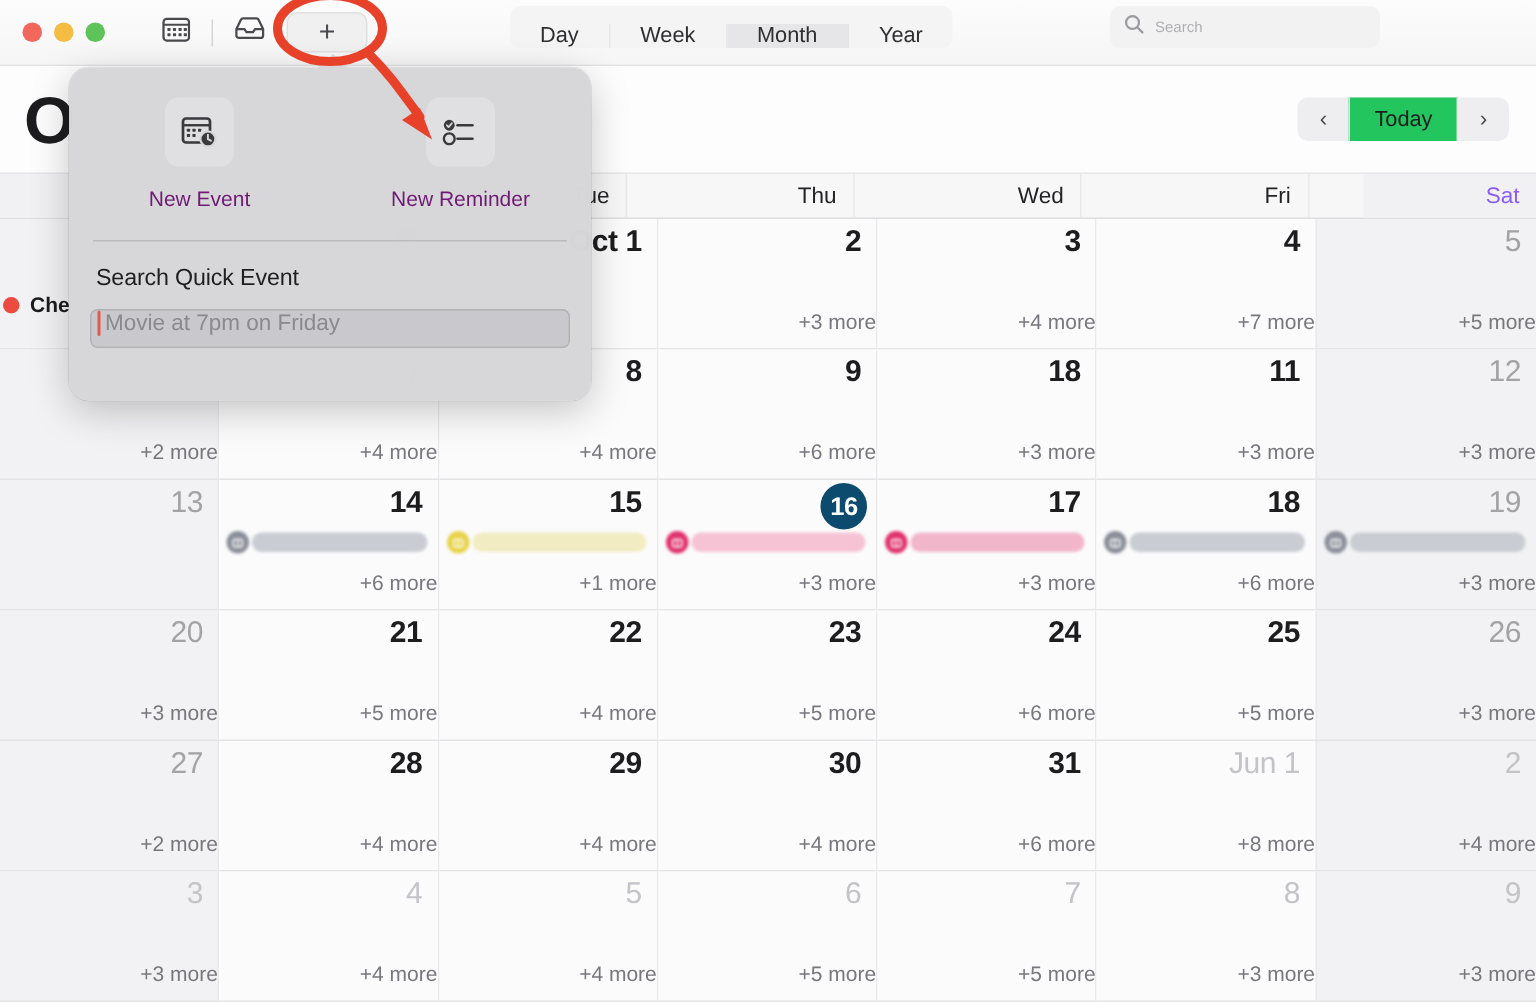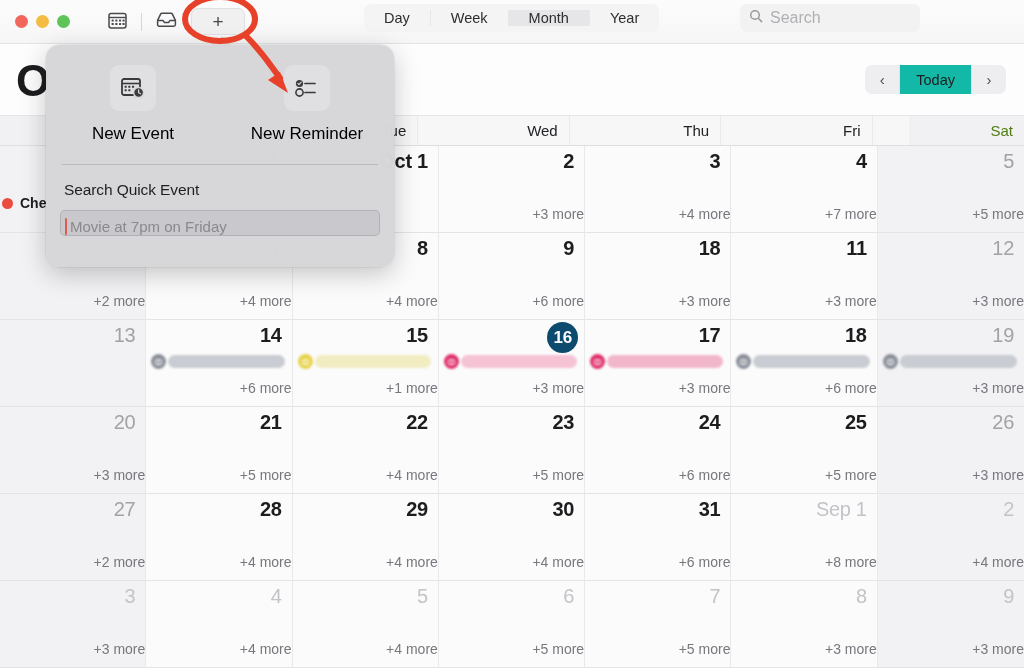--- a/index.html
+++ b/index.html
@@ -32,39 +32,39 @@
   .tb-sep { width: 1px; height: 18px; background: #d6d6d8; margin: 0 5px; }
   .plus-wrap { position: relative; margin-left: 6px; }
   .plus-btn {
     width: 54px; height: 27px; border-radius: 7px;
     background: #f0f0f1; border: 1px solid #e0e0e2;
     display: flex; align-items: center; justify-content: center;
     color: #4a4a4e; font-size: 19px; line-height: 1;
   }
 
   .seg {
-    position: absolute; left: 364px; top: 4px;
-    display: flex; height: 28px; align-items: center;
+    position: absolute; left: 340px; top: 4px;
+    display: flex; height: 28px; align-items: flex-end;
     background: #f4f4f5; border-radius: 7px; overflow: hidden;
   }
   .seg-item {
     display: flex; align-items: center; justify-content: center;
     padding: 0 20px; font-size: 14.5px; color: #2e2e31;
     border-right: 1px solid #e7e7e9;
   }
   .seg-item:last-child { border-right: none; }
   .seg-item.active { background: #e6e6e8; font-weight: 500; }
 
   .searchbox {
     position: absolute; left: 740px; top: 4px;
     width: 180px; height: 28px; border-radius: 7px;
     background: #f2f2f3; display: flex; align-items: center; gap: 7px;
     padding: 0 9px;
   }
-  .searchbox .txt { font-size: 16px; color: #b0b0b4; }
+  .searchbox .txt { font-size: 10px; color: #b0b0b4; }
 
   
   .subheader {
     position: absolute; top: 44px; left: 0; width: 1024px; height: 72px;
     background: #fdfdfe; border-bottom: 1px solid #e6e6e8;
   }
   .month-title {
     position: absolute; left: 16px; top: 12px;
     font-size: 44px; font-weight: 700; color: #1d1d1f; letter-spacing: -1px;
   }
@@ -72,36 +72,36 @@
     position: absolute; right: 18px; top: 21px;
     display: flex; align-items: stretch; height: 29px;
     background: #eeeef0; border-radius: 7px;
   }
   .nav-btn {
     width: 34px; display: flex; align-items: center; justify-content: center;
     font-size: 15px; color: #4b4b4f;
   }
   .nav-today {
     padding: 0 16px; display: flex; align-items: center; justify-content: center;
-    background: #14b8a6; font-size: 14.5px; color: #1d1d1f;
+    background: #22c55e; font-size: 14.5px; color: #1d1d1f;
     border-left: 1px solid #e2e2e4; border-right: 1px solid #e2e2e4;
   }
 
   
   .dow-row {
     position: absolute; top: 116px; left: 0; width: 1024px; height: 30px;
     display: grid; grid-template-columns: repeat(7, 1fr);
     background: #f7f7f8; border-bottom: 1px solid #dedee0; gap: 36px;
   }
   .dow {
     display: flex; align-items: center; justify-content: flex-end;
     padding-right: 11px; font-size: 15px; color: #232326;
     border-right: 1px solid #eaeaec;
   }
-  .dow.weekend { color: #4d7c0f; background: #f1f1f3; }
+  .dow.weekend { color: #8b5cf6; background: #f1f1f3; }
   .dow:last-child { border-right: none; }
 
   
   .grid {
     position: absolute; top: 146px; left: 0; width: 1024px; height: 522px;
     display: grid; grid-template-columns: repeat(7, 1fr);
     grid-template-rows: repeat(6, 1fr);
   }
   .cell {
     position: relative; border-right: 1px solid #e9e9eb;
@@ -162,30 +162,30 @@
     border-left: 11px solid transparent; border-right: 11px solid transparent;
     border-bottom: 10px solid rgba(214,214,217,0.97);
   }
   .pop-actions { display: flex; padding: 20px 0 0 0; }
   .pop-action { flex: 1; display: flex; flex-direction: column; align-items: center; gap: 13px; }
   .pop-icon {
     width: 46px; height: 46px; border-radius: 9px;
     background: rgba(255,255,255,0.22);
     display: flex; align-items: center; justify-content: center;
   }
-  .pop-label { font-size: 17px; color: #000000; }
+  .pop-label { font-size: 14px; color: #701a75; }
   .pop-divider { height: 1px; background: rgba(120,120,125,0.30); margin: 20px 16px 0 16px; }
   .pop-quick-title {
     font-size: 15.5px; color: #1f1f22; padding: 16px 0 0 18px; letter-spacing: -0.1px;
   }
   .pop-input {
     position: relative; margin: 11px 14px 0 14px; height: 26px;
     background: rgba(196,196,200,0.75); border-radius: 5px;
     border: 0.5px solid rgba(150,150,155,0.45);
-    display: flex; align-items: flex-end;
+    display: flex; align-items: flex-start;
   }
   .caret {
     width: 2px; height: 17px; background: #e05a50; margin-left: 4px; border-radius: 1px;
   }
   .pop-placeholder { font-size: 15px; color: #89898e; margin-left: 3px; }
 
   
   .annot { position: absolute; left: 0; top: 0; width: 1024px; height: 668px;
            pointer-events: none; z-index: 20; }
 </style>
@@ -261,22 +261,22 @@
       <div class="nav-btn">‹</div>
       <div class="nav-today">Today</div>
       <div class="nav-btn">›</div>
     </div>
   </div>
 
   <div class="dow-row" id="dow-row">
       <div class="dow weekend">Sun</div>
       <div class="dow">Mon</div>
       <div class="dow">Tue</div>
+      <div class="dow">Thu</div>
       <div class="dow">Wed</div>
-      <div class="dow">Thu</div>
       <div class="dow">Fri</div>
       <div class="dow weekend">Sat</div>
     </div>
 
   <div class="grid" id="grid">
       <div class="cell weekend">
         <div class="daynum othermo">29</div>
       </div>
       <div class="cell">
         <div class="daynum">30</div>
@@ -451,21 +451,21 @@
       </div>
       <div class="cell">
         <div class="daynum">30</div>
         <div class="more">+4 more</div>
       </div>
       <div class="cell">
         <div class="daynum">31</div>
         <div class="more">+6 more</div>
       </div>
       <div class="cell">
-        <div class="daynum othermo">Sep 1</div>
+        <div class="daynum othermo">Jun 1</div>
         <div class="more">+8 more</div>
       </div>
       <div class="cell weekend">
         <div class="daynum othermo">2</div>
         <div class="more">+4 more</div>
       </div>
       <div class="cell weekend">
         <div class="daynum othermo">3</div>
         <div class="more">+3 more</div>
       </div>

